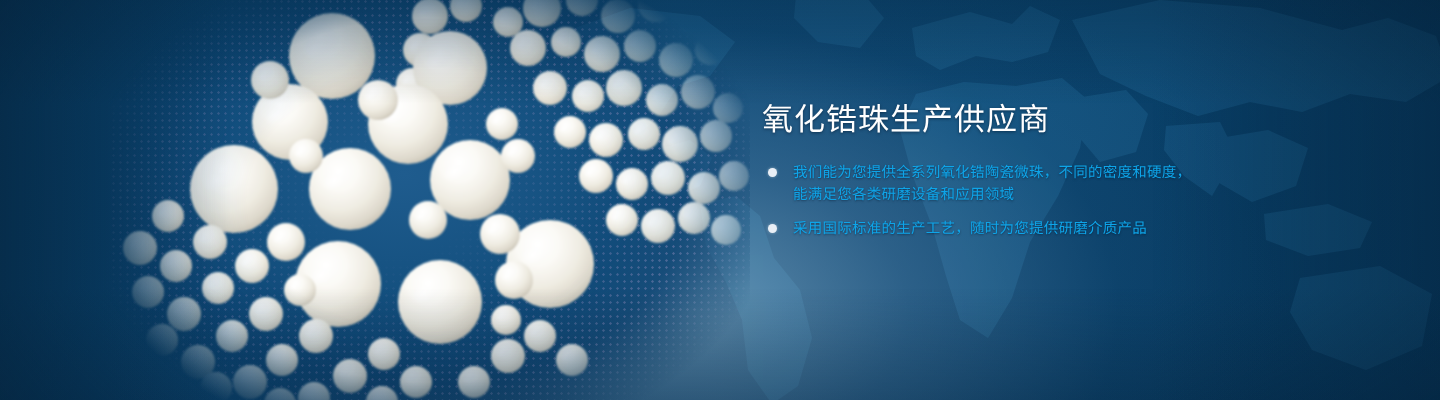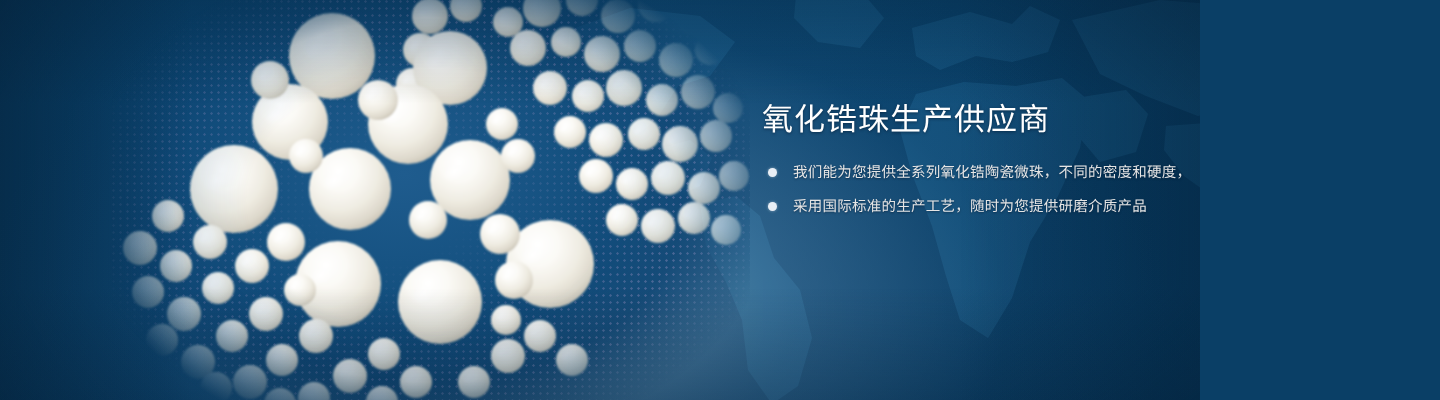--- a/index.html
+++ b/index.html
@@ -7,21 +7,21 @@
     margin: 0;
     padding: 0;
     background: #0a3f66;
   }
   body {
     font-family: "Liberation Sans", "DejaVu Sans", sans-serif;
   }
 
   .banner {
     position: relative;
-    width: 1200px;
+    width: 1440px;
     height: 400px;
     overflow: hidden;
     background: #09426b;
   }
 
   
   .bg-base {
     position: absolute;
     inset: 0;
     background:
@@ -117,21 +117,21 @@
     list-style: none;
     margin: 0;
     padding: 0;
   }
   .bullet {
     position: relative;
     padding-left: 31px;
     margin-bottom: 7px;
     font-size: 14.5px;
     line-height: 22px;
-    color: #e5e5e5;
+    color: #0ea5e9;
     letter-spacing: 0.25px;
     text-shadow: 0 1px 2px rgba(0,20,40,0.5);
   }
   .bullet:last-child { margin-bottom: 0; margin-top: 12px; }
   .bullet .dot {
     position: absolute;
     left: 6px;
     top: 7px;
     width: 9px;
     height: 9px;
@@ -307,20 +307,21 @@
 
   <div class="copy">
 
     <h1 class="headline">氧化锆珠生产供应商</h1>
 
     <ul class="bullets">
 
       <li class="bullet">
         <span class="dot"></span>
         <span class="line">我们能为您提供全系列氧化锆陶瓷微珠，不同的密度和硬度，</span>
+        <span class="line">能满足您各类研磨设备和应用领域</span>
       </li>
 
 
       <li class="bullet">
         <span class="dot"></span>
         <span class="line">采用国际标准的生产工艺，随时为您提供研磨介质产品</span>
       </li>
 
     </ul>
   </div>

